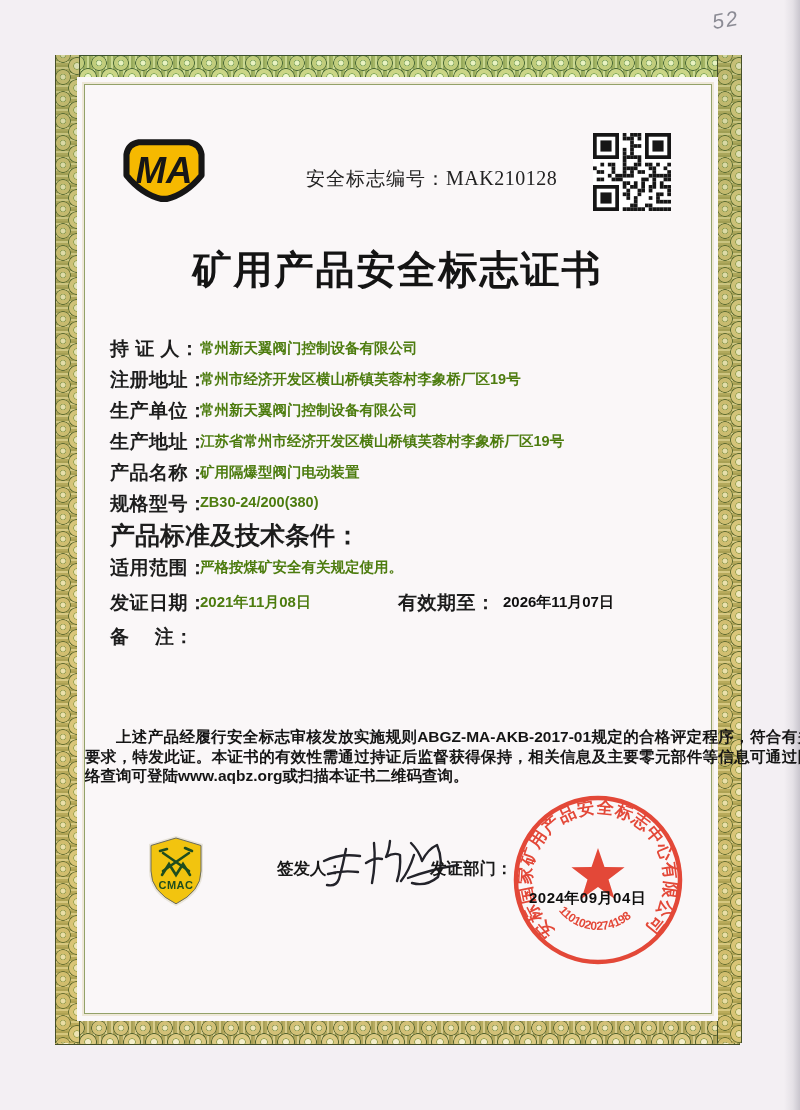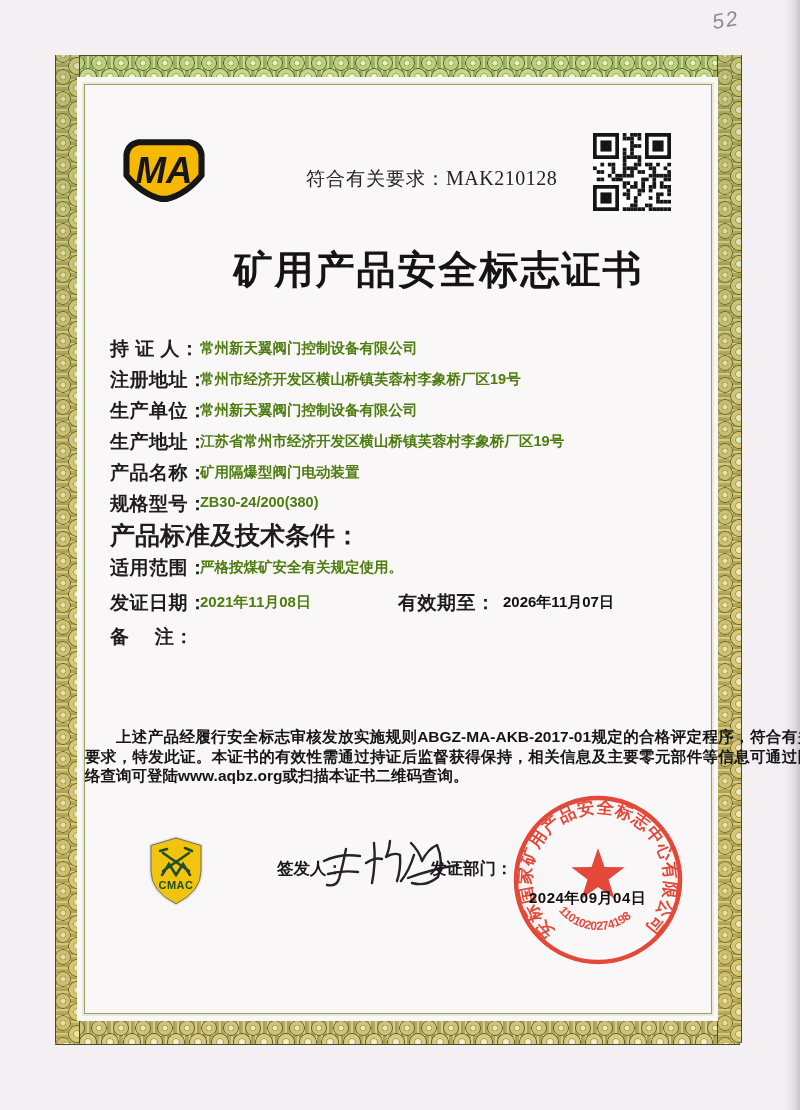--- a/index.html
+++ b/index.html
@@ -35,21 +35,21 @@
   .strip.right{left:717px;}
   .paper-inner{position:absolute;left:77px;top:77px;width:641px;height:944px;background:#faf7f8;}
   .inner-line{position:absolute;left:84px;top:84px;width:626px;height:928px;
     border:1px solid #93a169;box-shadow:0 0 0 2px rgba(214,204,158,.35);}
   
   .ma-logo{position:absolute;left:116px;top:133px;width:96px;height:76px;}
   .cert-no{position:absolute;left:306px;top:166px;font-size:19px;letter-spacing:1px;color:#222;}
   .cert-no .serif{font-family:"Liberation Serif",serif;font-size:20px;letter-spacing:.5px;}
   .qr{position:absolute;left:593px;top:133px;width:78px;height:78px;}
   .title{position:absolute;left:55px;top:243px;width:685px;margin:0;text-align:center;
-    font-size:39px;font-weight:800;letter-spacing:2px;color:#141414;padding-left:41px;}
+    font-size:39px;font-weight:800;letter-spacing:2px;color:#141414;}
   
   .row{position:absolute;left:0;width:800px;height:24px;text-align:right;}
   .flabel{position:absolute;left:110px;font-size:19px;font-weight:600;letter-spacing:.5px;color:#1d1d1d;white-space:nowrap;}
   .fvalue{position:absolute;left:200px;top:3px;font-size:14.5px;font-weight:700;color:#4d7c0f;white-space:nowrap;}
   .r1{top:336px}.r2{top:367px}.r3{top:398px}.r4{top:429px}.r5{top:460px}.r6{top:491px}
   .row-std{top:519px}
   .row-std .flabel{letter-spacing:0;font-size:25px;}
   .row-std .fvalue{left:300px;top:-11px;width:352px;white-space:normal;line-height:20px;}
   .r8{top:555px}
   .row-dates{top:590px}
@@ -82,21 +82,21 @@
   <div class="strip v right"></div>
   <div class="paper-inner"></div>
   <div class="inner-line"></div>
 
   <svg class="ma-logo" viewBox="0 0 110 82">
     <path d="M12,22 Q14,10 26,8 L84,8 Q96,10 98,22 L98,46 Q80,68 58,73 L52,73 Q30,68 12,46 Z" fill="#f6b900" stroke="#161616" stroke-width="7" stroke-linejoin="round"></path>
     <text x="55" y="55" text-anchor="middle" font-family="Liberation Sans, sans-serif" font-size="42" font-weight="900" font-style="italic" fill="#161616">MA</text>
   </svg>
 
   <div class="cert-no">
-    <span>符合有关要求：</span><span class="serif">MAK210128</span>
+    <span>安全标志编号：</span><span class="serif">MAK210128</span>
   </div>
 
   <svg class="qr" viewBox="0 0 77 77">
       <rect x="0" y="0" width="77" height="77" fill="#ffffff"></rect>
       <rect x="29.333333333333332" y="0" width="3.6666666666666665" height="3.6666666666666665" fill="#161616"></rect>
       <rect x="36.666666666666664" y="0" width="3.6666666666666665" height="3.6666666666666665" fill="#161616"></rect>
       <rect x="40.33333333333333" y="0" width="3.6666666666666665" height="3.6666666666666665" fill="#161616"></rect>
       <rect x="44" y="0" width="3.6666666666666665" height="3.6666666666666665" fill="#161616"></rect>
       <rect x="29.333333333333332" y="3.6666666666666665" width="3.6666666666666665" height="3.6666666666666665" fill="#161616"></rect>
       <rect x="33" y="3.6666666666666665" width="3.6666666666666665" height="3.6666666666666665" fill="#161616"></rect>

